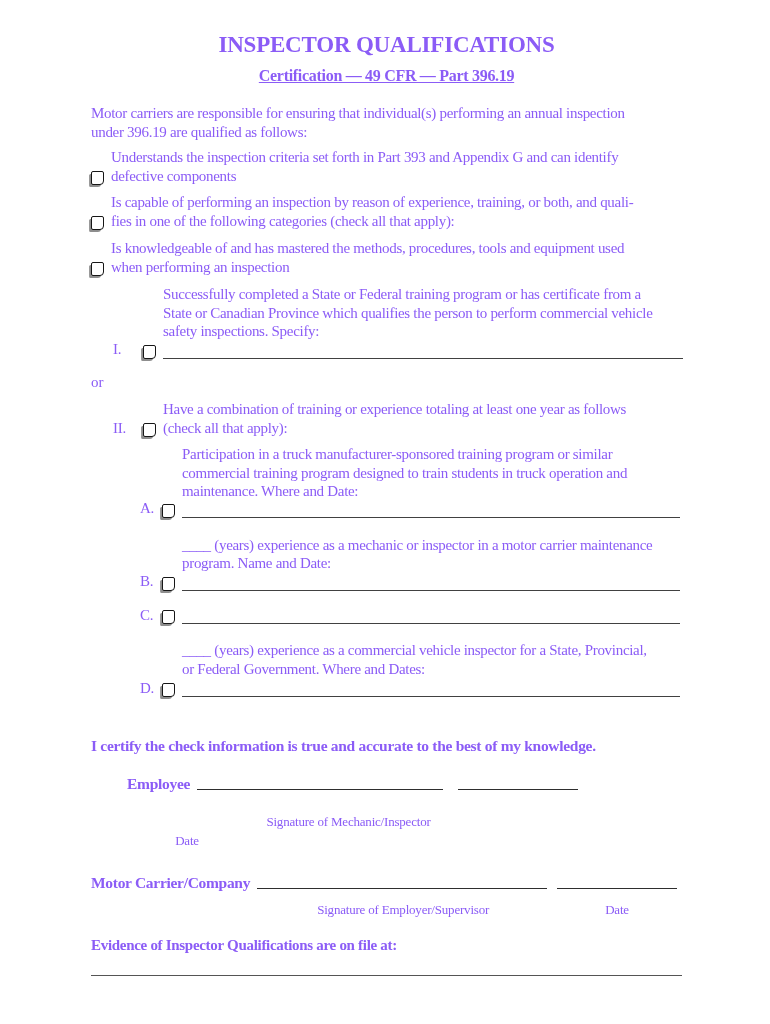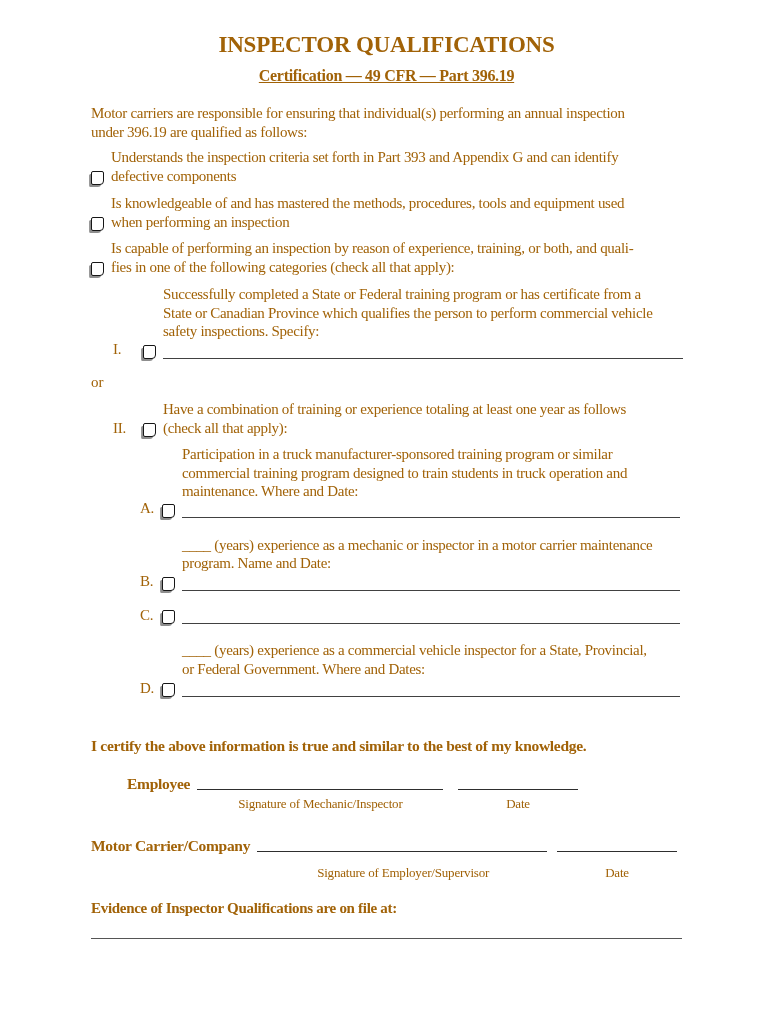--- a/index.html
+++ b/index.html
@@ -2,21 +2,21 @@
 <html><head>
 <meta charset="utf-8">
 <style>
   * { margin:0; padding:0; box-sizing:border-box; }
   html,body { background:#ffffff; }
   .page {
     position:relative;
     width:770px; height:1024px;
     background:#fff;
     font-family:"Liberation Serif", serif;
-    color:#a16207;
+    color:#8b5cf6;
     padding:33px 88px 0 91px;
     font-size:15px;
     letter-spacing:-0.3px;
     line-height:18.5px;
     overflow:hidden;
   }
   .title {
     text-align:center;
     font-size:23px;
     font-weight:bold;
@@ -110,30 +110,30 @@
 
   <div class="intro">Motor carriers are responsible for ensuring that individual(s) performing an annual inspection
 under 396.19 are qualified as follows:</div>
 
   <div class="item lvl1 m7">
     <span class="cbx"></span>
     <div class="itext">Understands the inspection criteria set forth in Part 393 and Appendix G and can identify
 defective components</div>
   </div>
 
+  <div class="item lvl1 m8">
+    <span class="cbx"></span>
+    <div class="itext">Is capable of performing an inspection by reason of experience, training, or both, and quali-
+fies in one of the following categories (check all that apply):</div>
+  </div>
+
   <div class="item lvl1 m9">
     <span class="cbx"></span>
     <div class="itext">Is knowledgeable of and has mastered the methods, procedures, tools and equipment used
 when performing an inspection</div>
-  </div>
-
-  <div class="item lvl1 m8">
-    <span class="cbx"></span>
-    <div class="itext">Is capable of performing an inspection by reason of experience, training, or both, and quali-
-fies in one of the following categories (check all that apply):</div>
   </div>
 
   <div class="item lvl2 m9">
     <span class="num">I.</span>
     <span class="cbx"></span>
     <div>
       <div class="itext">Successfully completed a State or Federal training program or has certificate from a
 State or Canadian Province which qualifies the person to perform commercial vehicle
 safety inspections. Specify:</div>
       <div class="blank w520 m16"></div>
@@ -181,28 +181,28 @@
   <div class="item lvl3 m17">
     <span class="ltr">D.</span>
     <span class="cbx"></span>
     <div>
       <div class="itext">____ (years) experience as a commercial vehicle inspector for a State, Provincial,
 or Federal Government. Where and Dates:</div>
       <div class="blank w498 m17"></div>
     </div>
   </div>
 
-  <div class="certify">I certify the above information is true and similar to the best of my knowledge.</div>
+  <div class="certify">I certify the check information is true and accurate to the best of my knowledge.</div>
 
   <div class="sigrow emp-row">
     <span class="lbl">Employee</span>
     <span class="sline grow gap15"></span>
     <span class="sline datecol"></span>
   </div>
-  <div class="caprow emp-row" style="margin-top:2px;">
+  <div class="caprow emp-row" style="margin-top:2px;flex-direction:column;">
     <span class="lbl-ghost">Employee</span>
     <span class="cap grow gap15">Signature of Mechanic/Inspector</span>
     <span class="cap datecol">Date</span>
   </div>
 
   <div class="sigrow car-row">
     <span class="lbl">Motor Carrier/Company</span>
     <span class="sline grow gap10"></span>
     <span class="sline datecol"></span>
   </div>

